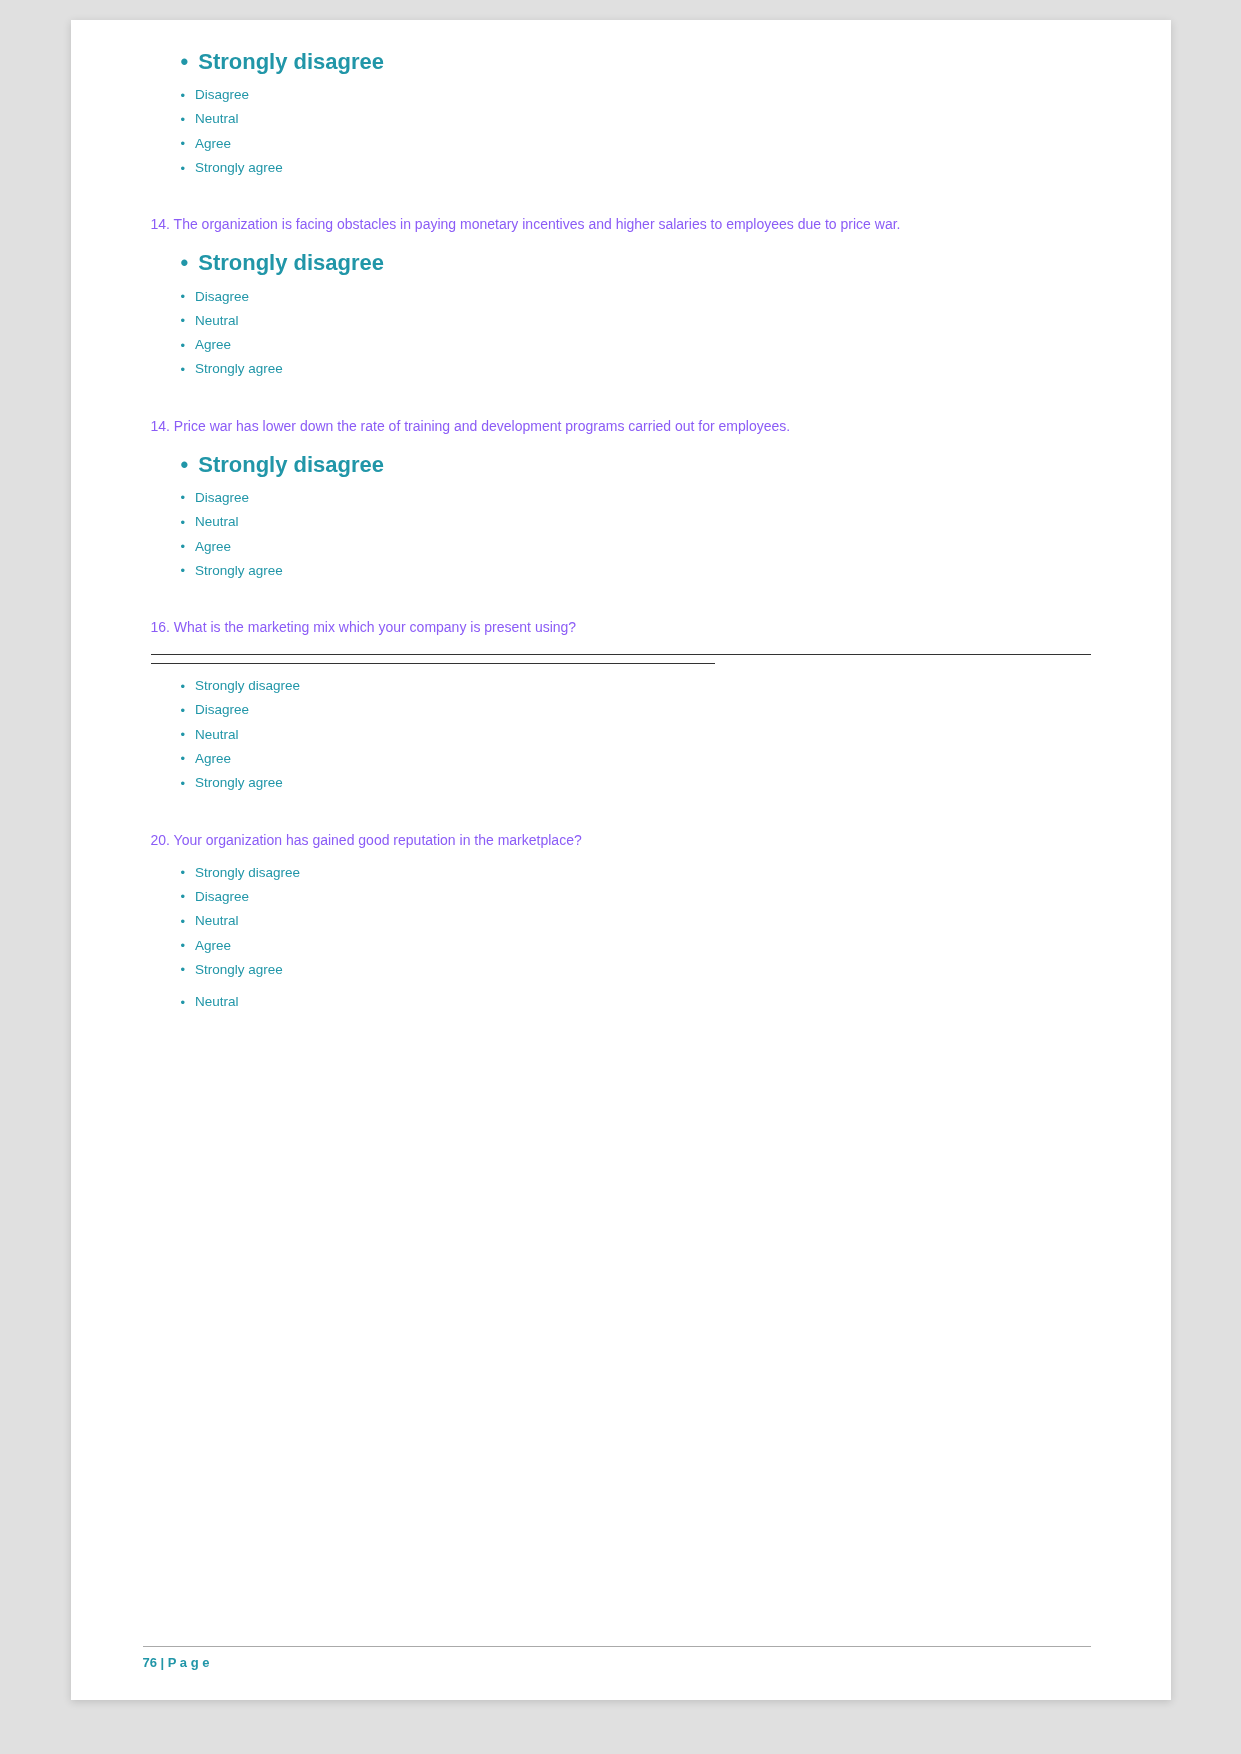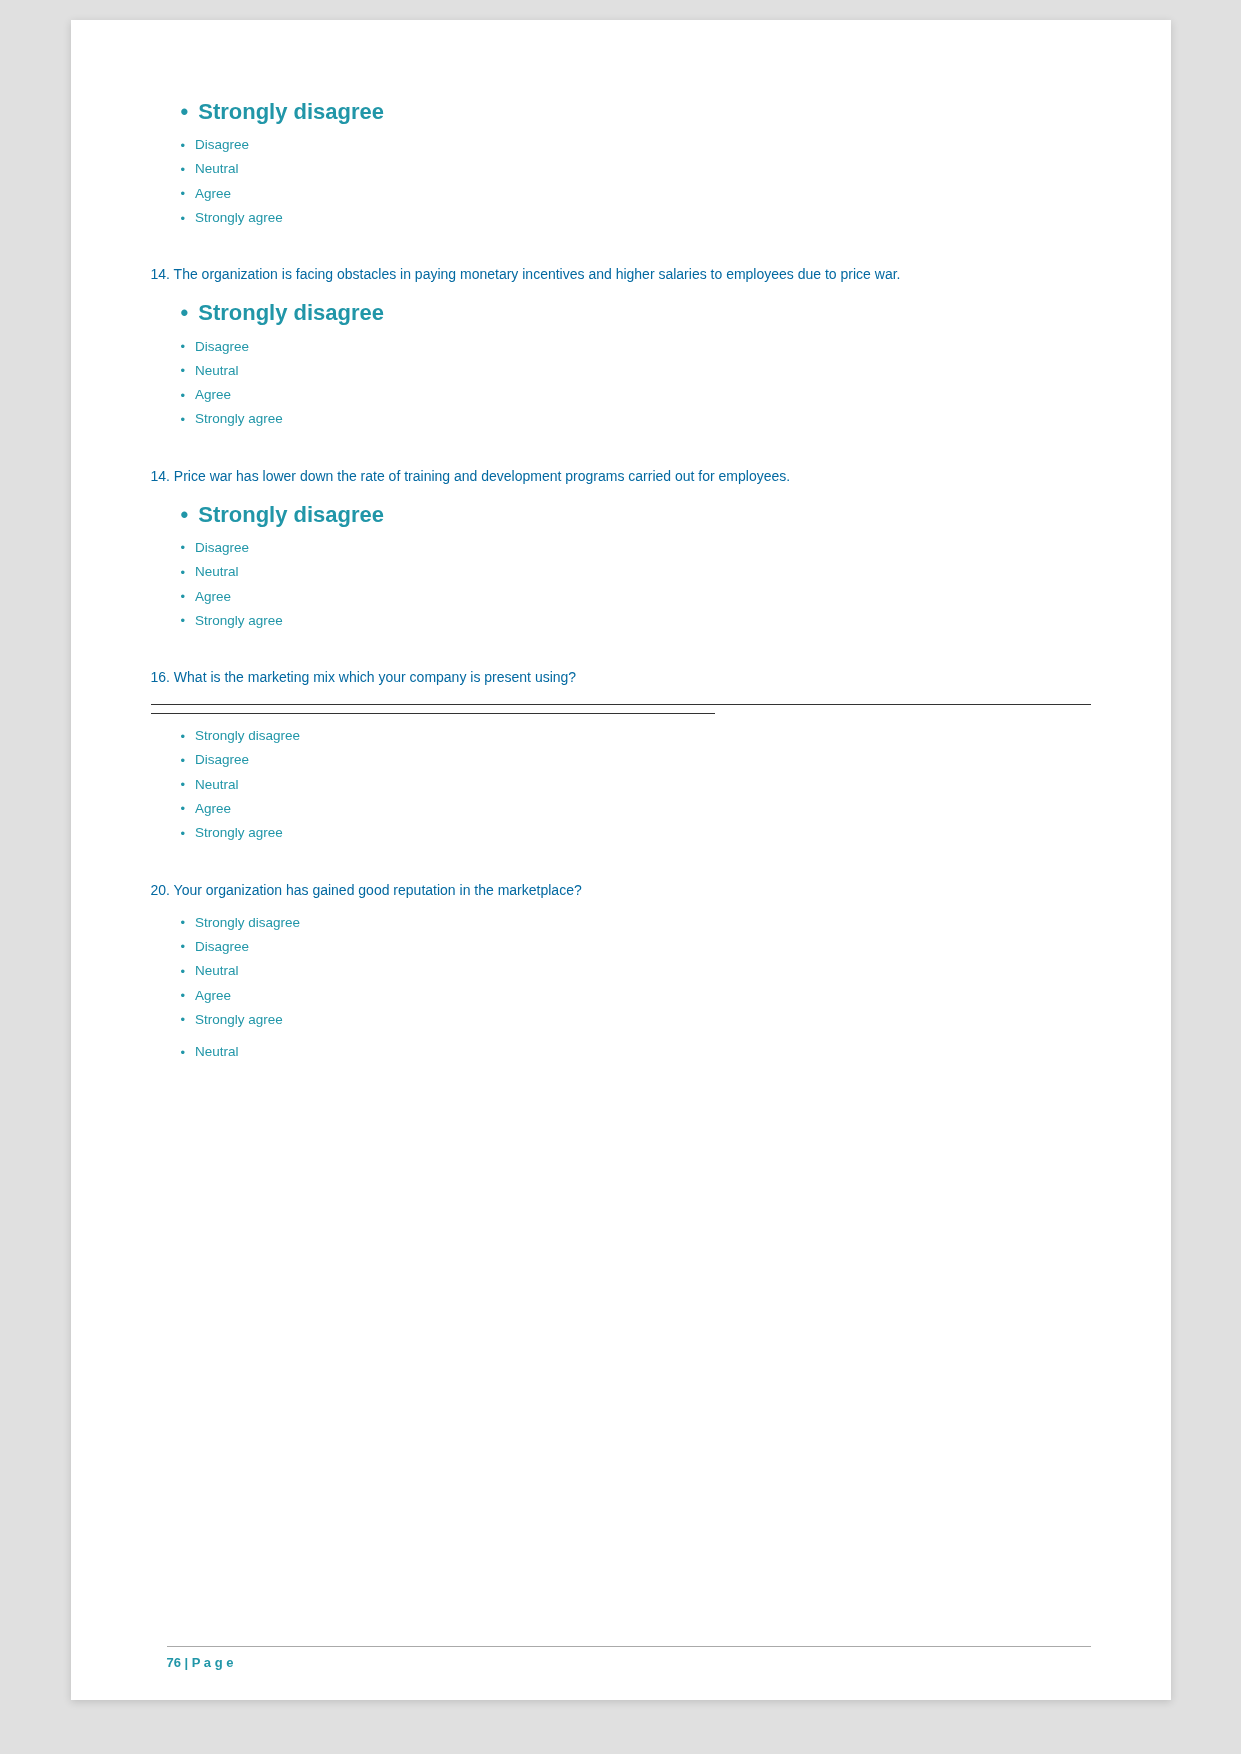--- a/index.html
+++ b/index.html
@@ -15,27 +15,27 @@
       align-items: flex-start;
       min-height: 100vh;
       padding: 20px;
       font-family: Arial, sans-serif;
     }
 
     .page {
       background: #ffffff;
       width: 1100px;
       min-height: 1680px;
-      padding: 74px 80px 60px 80px;
+      padding: 24px 80px 60px 80px;
       box-shadow: 0 2px 8px rgba(0,0,0,0.15);
       position: relative;
     }
 
     .question-text {
-      color: #0369a1;
+      color: #8b5cf6;
       font-size: 14px;
       line-height: 1.5;
       margin-bottom: 10px;
       margin-top: 34px;
     }
 
     .options-list {
       list-style: none;
       padding: 0;
       margin: 0 0 8px 30px;
@@ -78,21 +78,21 @@
     }
 
     .divider-lines .line2 {
       border-top: 1px solid #333;
       width: 60%;
     }
 
     .footer {
       position: absolute;
       bottom: 30px;
-      left: 96px;
+      left: 72px;
       right: 80px;
       border-top: 1px solid #aaa;
       padding-top: 8px;
       color: #2196a8;
       font-size: 13px;
       font-weight: bold;
     }
   </style>
 </head>
 <body>

